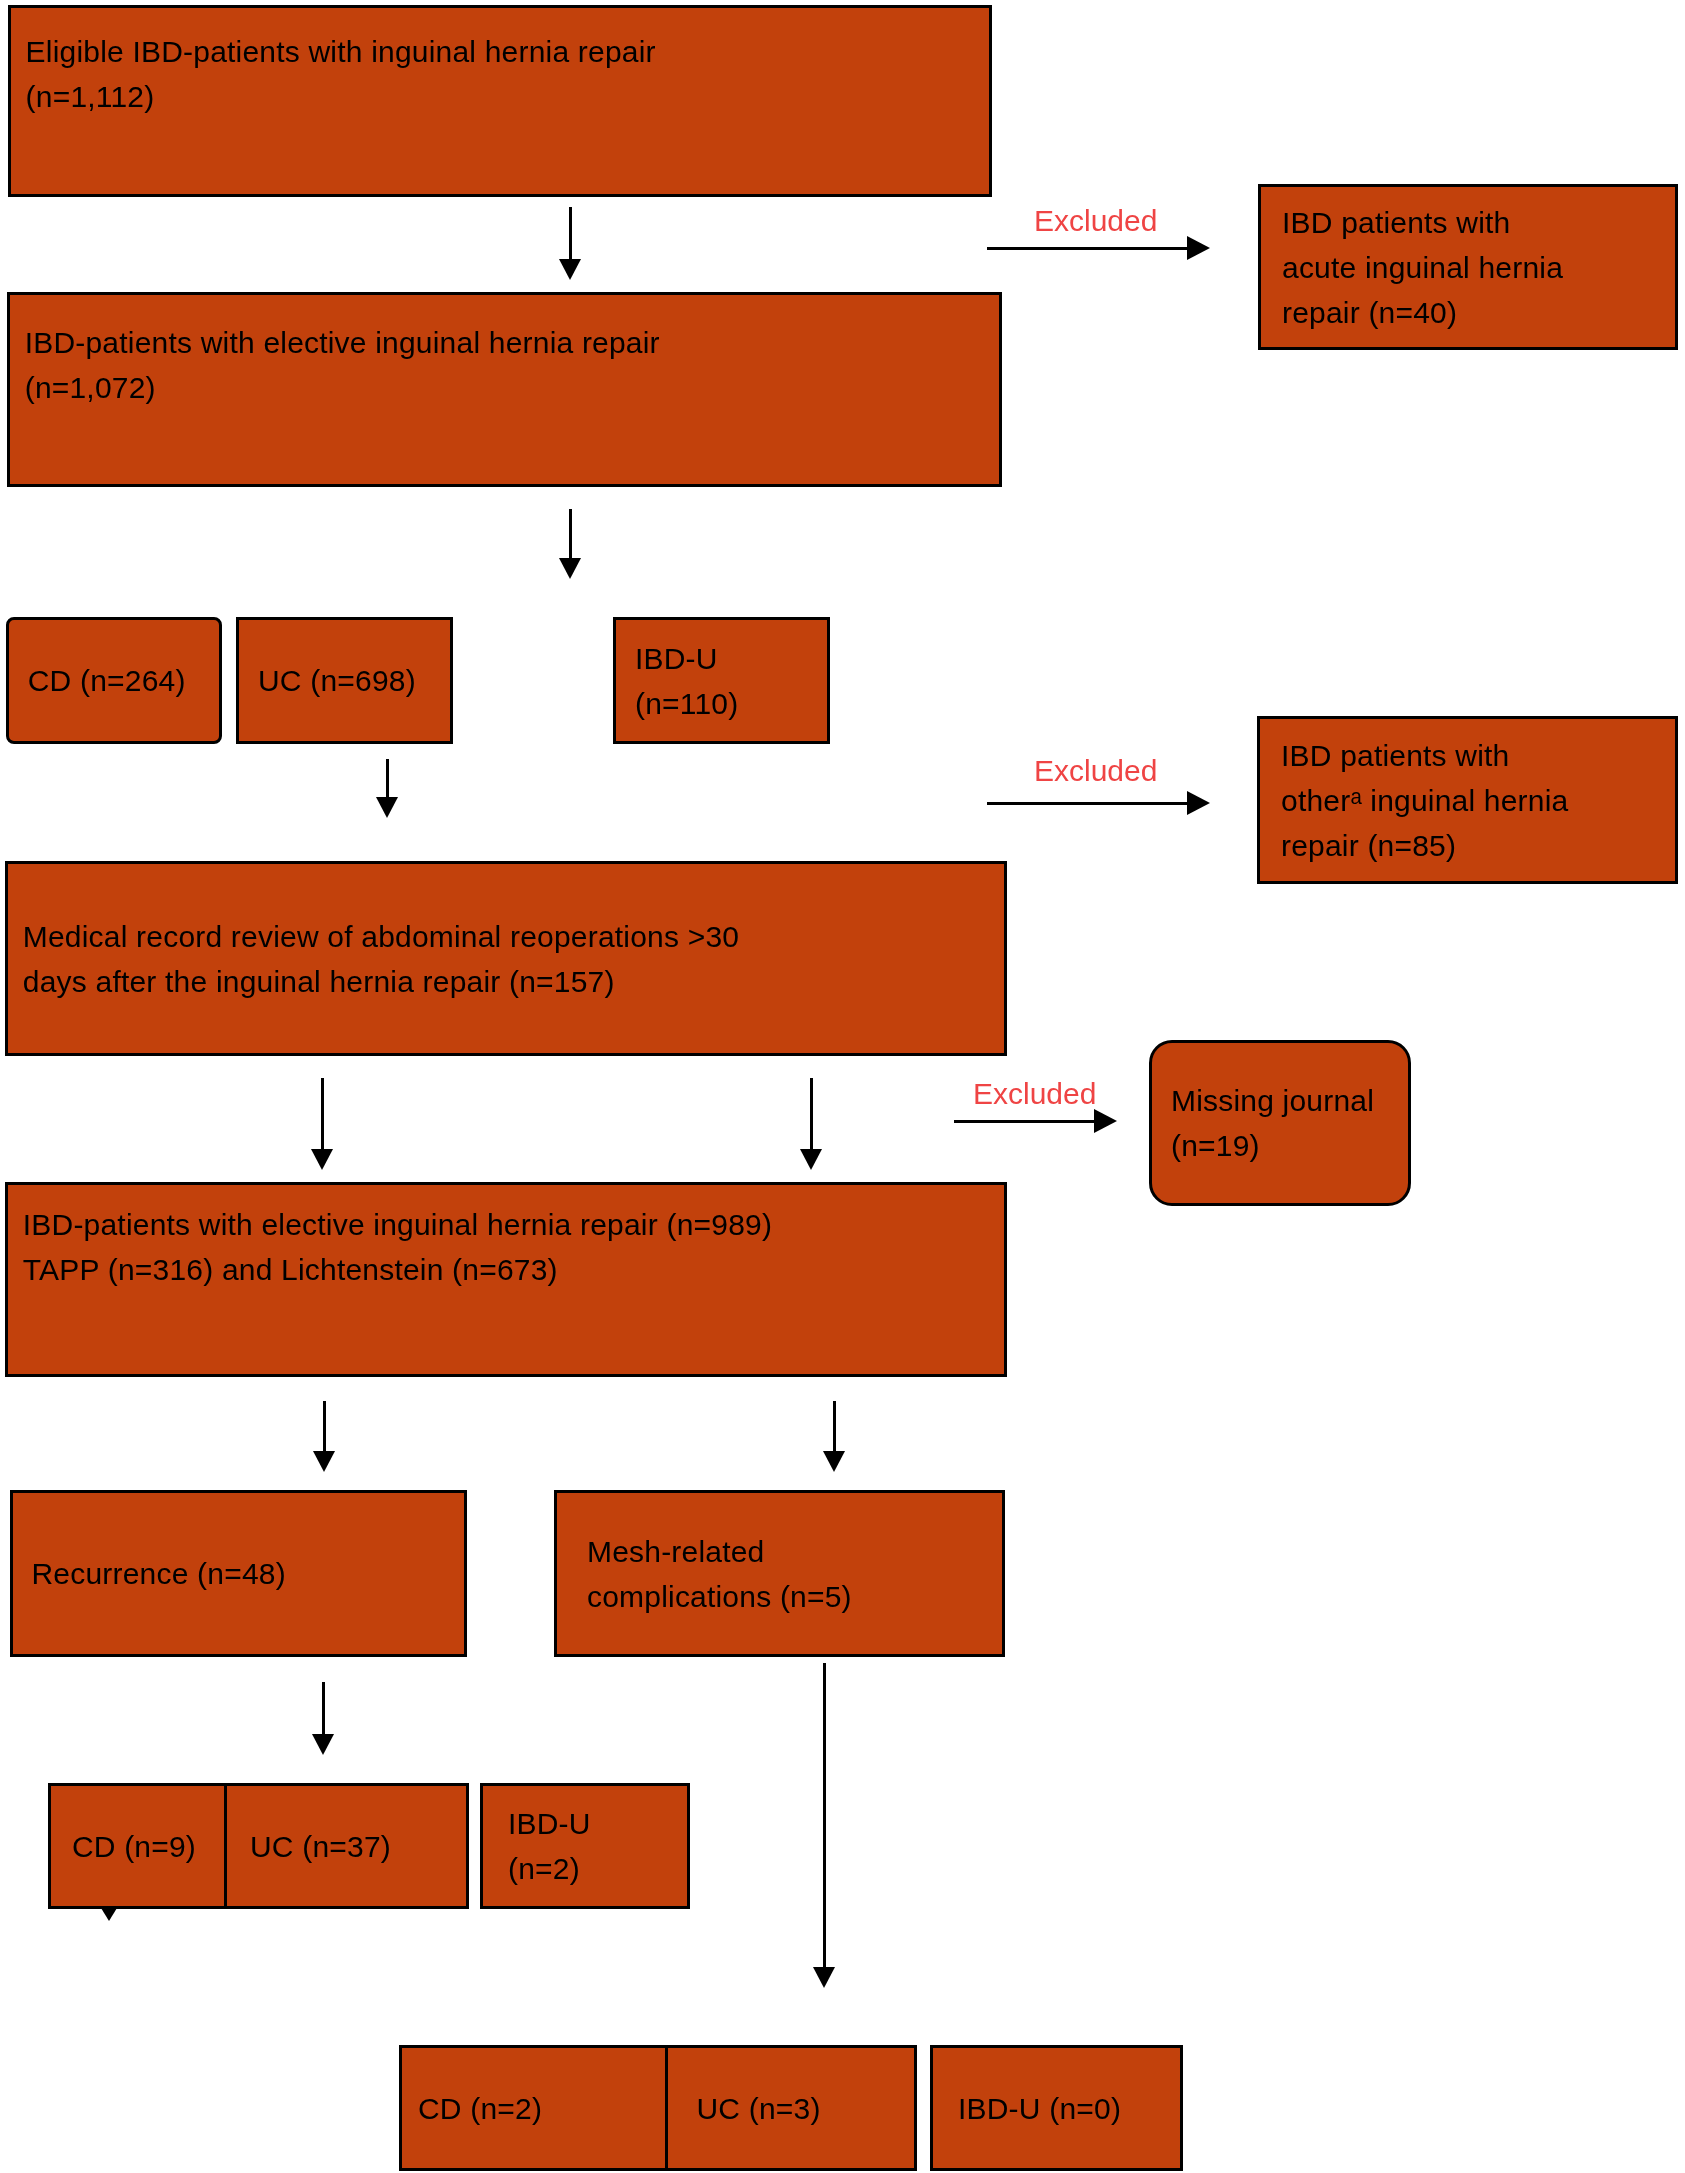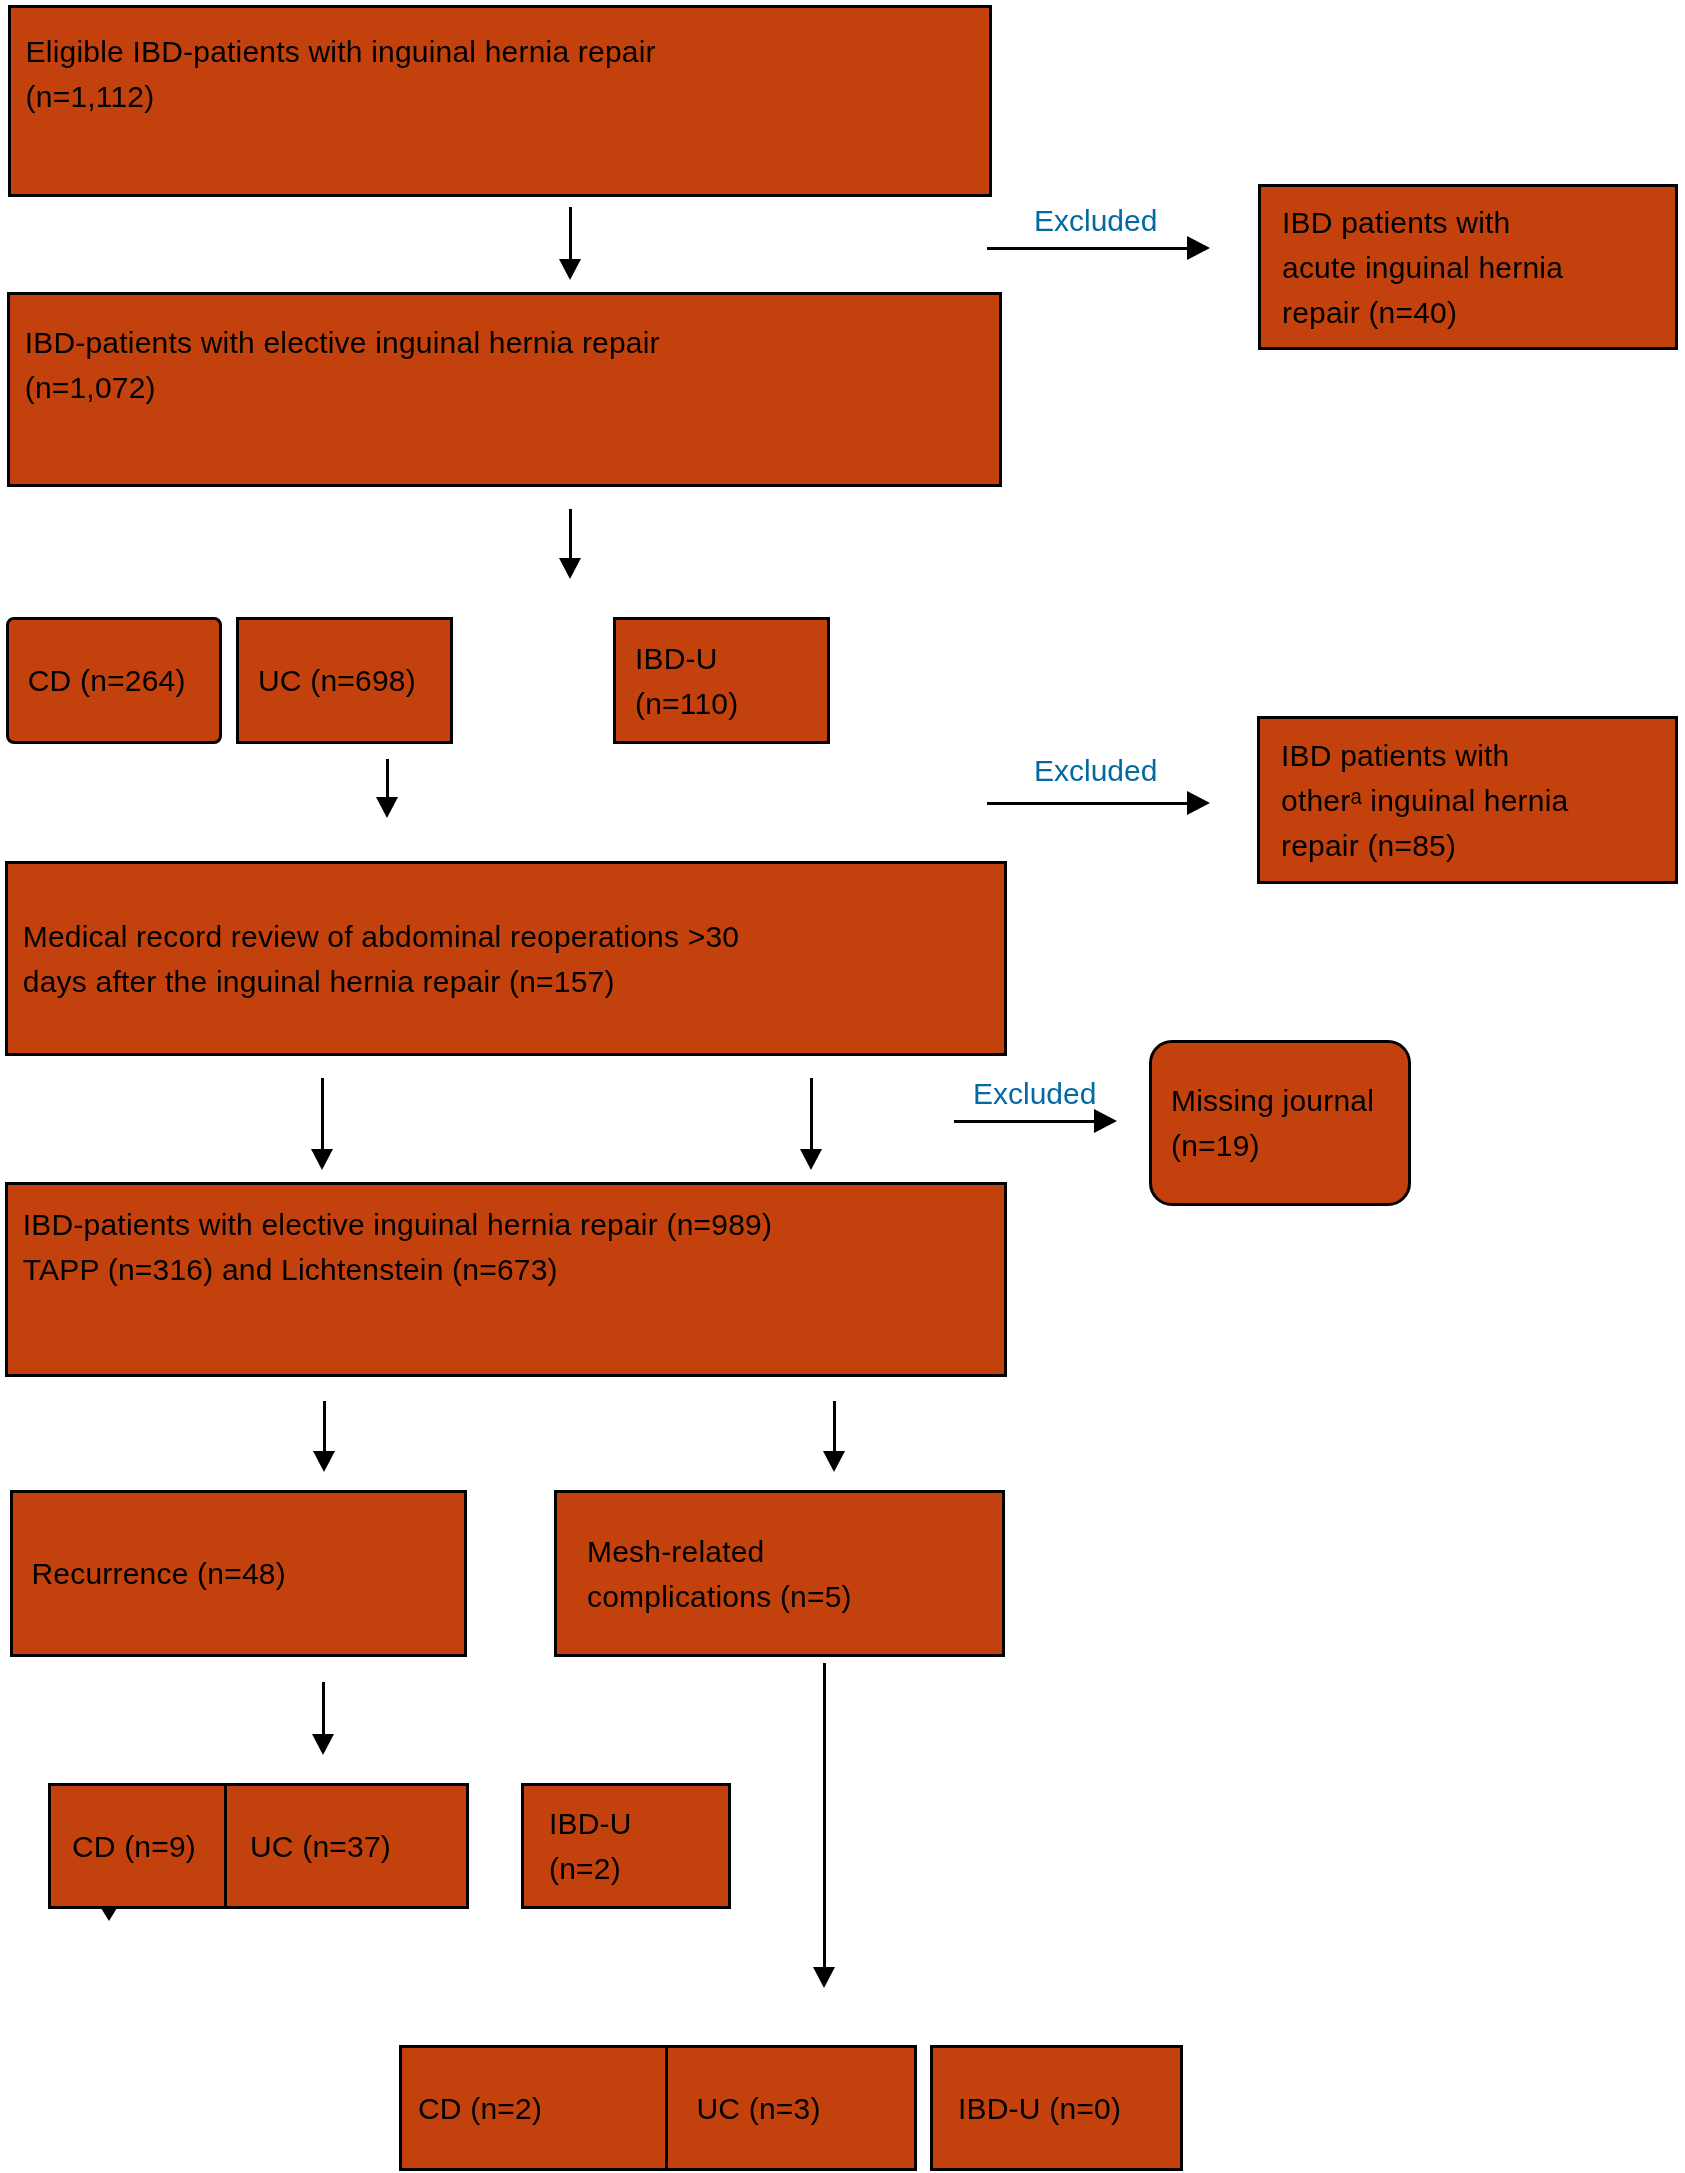--- a/index.html
+++ b/index.html
@@ -19,21 +19,21 @@
     display:flex;
     align-items:center;
     font-size:30px;
     line-height:45px;
     white-space:pre-line;
     letter-spacing:0.2px;
   }
   .box.top{align-items:flex-start;}
   .excluded-label{
     position:absolute;
-    color:#0369a1;
+    color:#ef4444;
     font-size:30px;
     line-height:34px;
     white-space:nowrap;
   }
   
   .arrow-v{
     position:absolute;
     width:2.9px;
     background:#000000;
   }
@@ -91,21 +91,21 @@
 
   <div class="box top" style="left:4.8px;top:1182px;width:1002px;height:195px;padding:17px 19px 0 15px;">IBD-patients with elective inguinal hernia repair (n=989)
 TAPP (n=316) and Lichtenstein (n=673)</div>
 
   <div class="box" style="left:9.5px;top:1490px;width:457px;height:167px;padding-left:19px;">Recurrence (n=48)</div>
   <div class="box" style="left:554px;top:1490px;width:451px;height:167px;padding-left:30px;">Mesh-related
 complications (n=5)</div>
 
   <div class="box" style="left:2.9px;top:1783px;width:204px;height:126px;padding-left:21px;margin-left:45px;">CD (n=9)</div>
   <div class="box" style="left:224px;top:1783px;width:245px;height:126px;padding-left:23px;">UC (n=37)</div>
-  <div class="box" style="left:480px;top:1783px;width:210px;height:126px;padding-left:25px;margin-left:41px;">IBD-U
+  <div class="box" style="left:480px;top:1783px;width:210px;height:126px;padding-left:25px;">IBD-U
 (n=2)</div>
 
   <div class="box" style="left:399px;top:2045px;width:286px;height:126px;padding-left:16px;">CD (n=2)</div>
   <div class="box" style="left:665px;top:2045px;width:252px;height:126px;padding-left:28.5px;">UC (n=3)</div>
   <div class="box" style="left:930px;top:2045px;width:253px;height:126px;padding-left:25px;">IBD-U (n=0)</div>
 
   <div class="box" style="left:1258px;top:184px;width:420px;height:166px;padding-left:21px;">IBD patients with
 acute inguinal hernia
 repair (n=40)</div>
   <div class="box" style="left:1257px;top:716px;width:421px;height:168px;padding-left:21px;">IBD patients with

